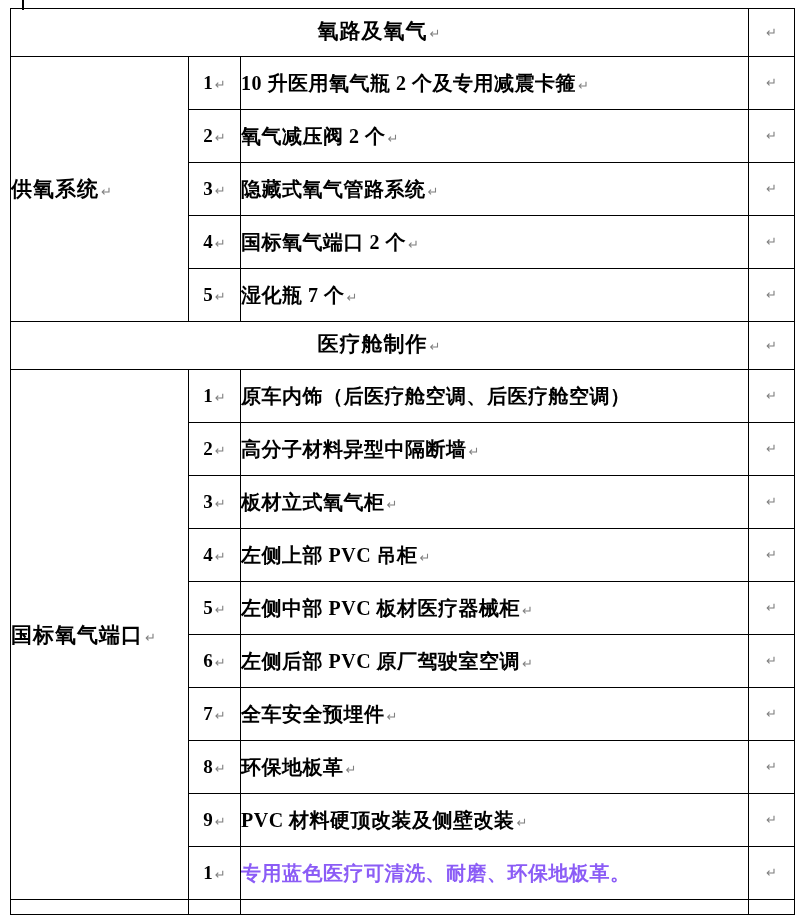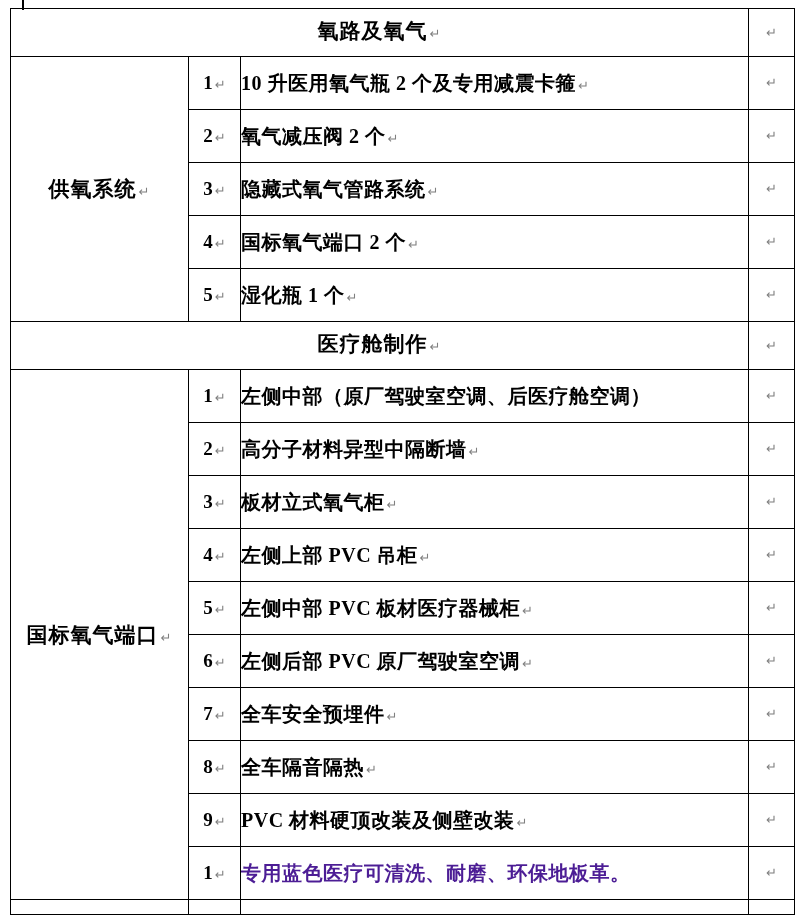--- a/index.html
+++ b/index.html
@@ -44,41 +44,40 @@
   }
   .section-title {
     text-align: center;
     font-size: 21px;
     font-weight: bold;
     letter-spacing: 1px;
     line-height: 44px;
     white-space: nowrap;
   }
   .cat-cell {
-    text-align: center;
     font-size: 21px;
     font-weight: bold;
     letter-spacing: 1px;
   }
   .num-cell {
     text-align: center;
     font-size: 19px;
     font-weight: bold;
     font-family: "Liberation Serif", serif;
   }
   .desc-cell {
     font-size: 20px;
     font-weight: bold;
     padding-left: 14px;
     letter-spacing: 0.5px;
     white-space: nowrap;
     overflow: hidden;
   }
   .desc-cell.red {
-    color: #4c1d95;
+    color: #8b5cf6;
   }
   .item-row td {
     height: 52px;
   }
   .mark-cell {
     text-align: center;
     font-size: 13px;
     color: #7f7f7f;
     vertical-align: bottom;
     padding-bottom: 6px;
@@ -155,39 +154,39 @@
         <td class="desc-cell"><span>隐藏式氧气管路系统</span><span class="inline-mark">↵</span></td>
         <td class="mark-cell"><span class="pilcrow">↵</span></td>
       </tr>
       <tr class="item-row">
         <td class="num-cell"><span>4</span><span class="inline-mark">↵</span></td>
         <td class="desc-cell"><span>国标氧气端口 2 个</span><span class="inline-mark">↵</span></td>
         <td class="mark-cell"><span class="pilcrow">↵</span></td>
       </tr>
       <tr class="item-row">
         <td class="num-cell"><span>5</span><span class="inline-mark">↵</span></td>
-        <td class="desc-cell"><span>湿化瓶 1 个</span><span class="inline-mark">↵</span></td>
+        <td class="desc-cell"><span>湿化瓶 7 个</span><span class="inline-mark">↵</span></td>
         <td class="mark-cell"><span class="pilcrow">↵</span></td>
       </tr>
 
       <tr class="section-row">
         <td colspan="3">
           <div class="section-title"><span>医疗舱制作</span><span class="inline-mark">↵</span></div>
         </td>
         <td class="mark-cell sec-mark">
           <span class="pilcrow">↵</span>
         </td>
       </tr>
 
       <tr class="item-row">
         <td class="cat-cell" rowspan="10">
           <span>国标氧气端口</span><span class="inline-mark">↵</span>
         </td>
         <td class="num-cell"><span>1</span><span class="inline-mark">↵</span></td>
-        <td class="desc-cell"><span>左侧中部（原厂驾驶室空调、后医疗舱空调）</span></td>
+        <td class="desc-cell"><span>原车内饰（后医疗舱空调、后医疗舱空调）</span></td>
         <td class="mark-cell"><span class="pilcrow">↵</span></td>
       </tr>
       <tr class="item-row">
         <td class="num-cell"><span>2</span><span class="inline-mark">↵</span></td>
         <td class="desc-cell"><span>高分子材料异型中隔断墙</span><span class="inline-mark">↵</span></td>
         <td class="mark-cell"><span class="pilcrow">↵</span></td>
       </tr>
       <tr class="item-row">
         <td class="num-cell"><span>3</span><span class="inline-mark">↵</span></td>
         <td class="desc-cell"><span>板材立式氧气柜</span><span class="inline-mark">↵</span></td>
@@ -208,21 +207,21 @@
         <td class="desc-cell"><span>左侧后部 PVC 原厂驾驶室空调</span><span class="inline-mark">↵</span></td>
         <td class="mark-cell"><span class="pilcrow">↵</span></td>
       </tr>
       <tr class="item-row">
         <td class="num-cell"><span>7</span><span class="inline-mark">↵</span></td>
         <td class="desc-cell"><span>全车安全预埋件</span><span class="inline-mark">↵</span></td>
         <td class="mark-cell"><span class="pilcrow">↵</span></td>
       </tr>
       <tr class="item-row">
         <td class="num-cell"><span>8</span><span class="inline-mark">↵</span></td>
-        <td class="desc-cell"><span>全车隔音隔热</span><span class="inline-mark">↵</span></td>
+        <td class="desc-cell"><span>环保地板革</span><span class="inline-mark">↵</span></td>
         <td class="mark-cell"><span class="pilcrow">↵</span></td>
       </tr>
       <tr class="item-row">
         <td class="num-cell"><span>9</span><span class="inline-mark">↵</span></td>
         <td class="desc-cell"><span>PVC 材料硬顶改装及侧壁改装</span><span class="inline-mark">↵</span></td>
         <td class="mark-cell"><span class="pilcrow">↵</span></td>
       </tr>
       <tr class="item-row">
         <td class="num-cell"><span>1</span><span class="inline-mark">↵</span></td>
         <td class="desc-cell red"><span>专用蓝色医疗可清洗、耐磨、环保地板革。</span></td>

